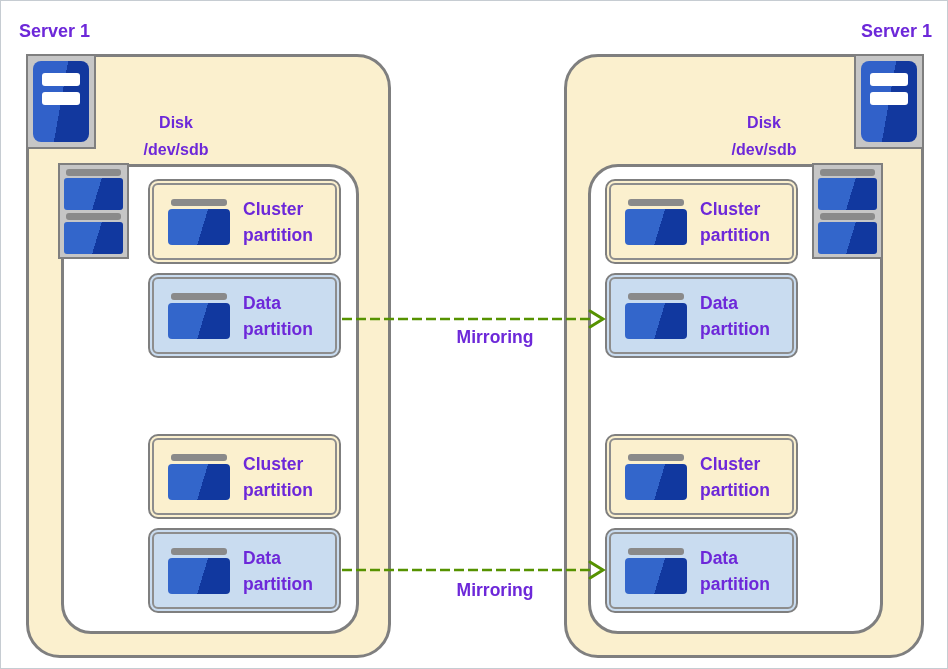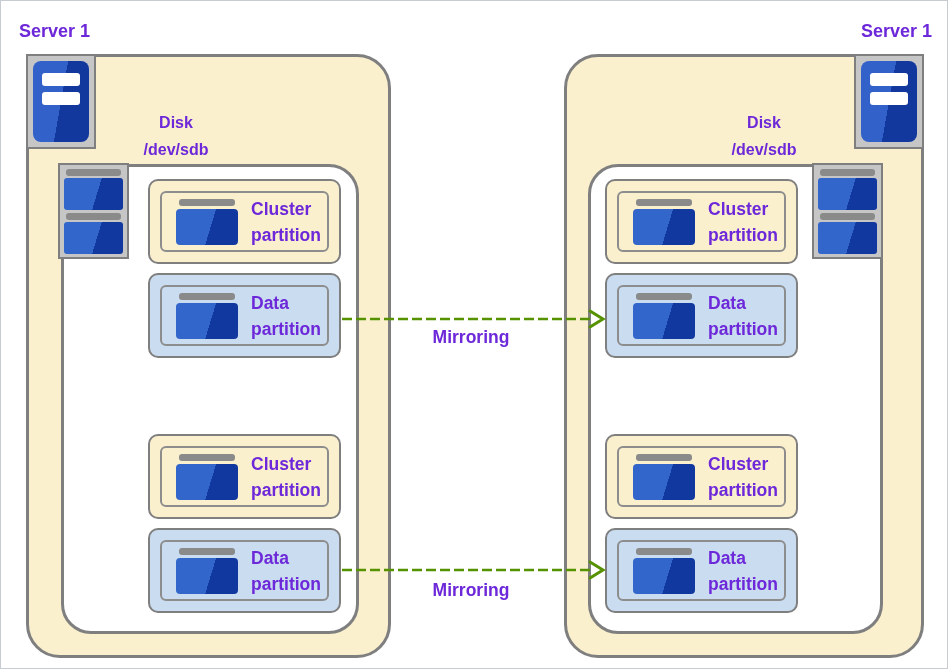--- a/index.html
+++ b/index.html
@@ -12,21 +12,21 @@
   .srv-label{font-size:18px;z-index:6;white-space:nowrap;}
   .cream-box{
     background:#FBF0CE;border:3px solid #7f7f7f;border-radius:34px;
     box-sizing:border-box;z-index:1;
   }
   .white-box{
     background:#ffffff;border:3px solid #7f7f7f;border-radius:30px;
     box-sizing:border-box;z-index:2;
   }
   .disk-label{font-size:16px;line-height:27px;text-align:center;z-index:6;}
-  .mirror-label{font-size:17.5px;text-align:center;width:160px;left:390px;z-index:6;}
+  .mirror-label{font-size:17.5px;text-align:center;width:160px;left:390px;z-index:6;padding-left:24px;}
 
   
   .tower{
     width:70px;height:95px;background:#c6c6c6;border:2px solid #7f7f7f;
     box-sizing:border-box;z-index:10;
   }
   .tower-blue{
     position:absolute;left:5px;top:5px;right:5px;bottom:5px;border-radius:8px;
     background:linear-gradient(100deg,#3161C9 50%,#12389E 50%);
     padding-top:12px;box-sizing:border-box;
@@ -38,21 +38,21 @@
     width:71px;height:96px;background:#c6c6c6;border:2px solid #7f7f7f;
     box-sizing:border-box;padding:4px;z-index:10;
   }
   .dbar{height:7px;background:#8a8a8a;border-radius:3px;margin:0 2px 2px 2px;}
   .dblue{height:32px;border-radius:3px;margin-bottom:3px;
     background:linear-gradient(107deg,#3366CB 55%,#11389F 55%);}
 
   
   .part{
     width:193px;height:85px;border:2px solid #7f7f7f;border-radius:10px;
-    box-sizing:border-box;padding:10px;z-index:5;
+    box-sizing:border-box;padding:2px;z-index:5;
   }
   .part-inner{
     width:100%;height:100%;border:2px solid #8d8d8d;border-radius:6px;
     box-sizing:border-box;display:flex;align-items:center;
   }
   .cream-fill{background:#FBF0CE;}
   .blue-fill{background:#C9DCF0;}
   .part-icon{width:62px;margin-left:14px;flex:none;}
   .pbar{width:56px;height:7px;background:#8a8a8a;border-radius:3px;margin:0 auto 3px auto;}
   .pblue{width:62px;height:36px;border-radius:4px;

